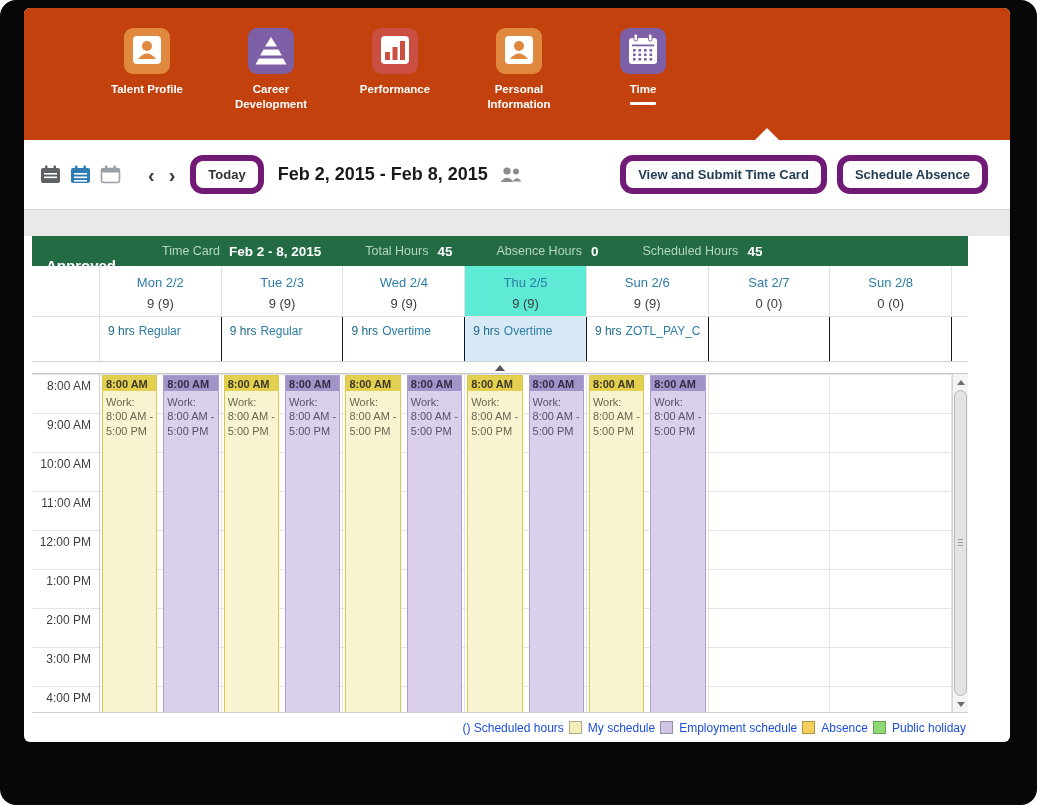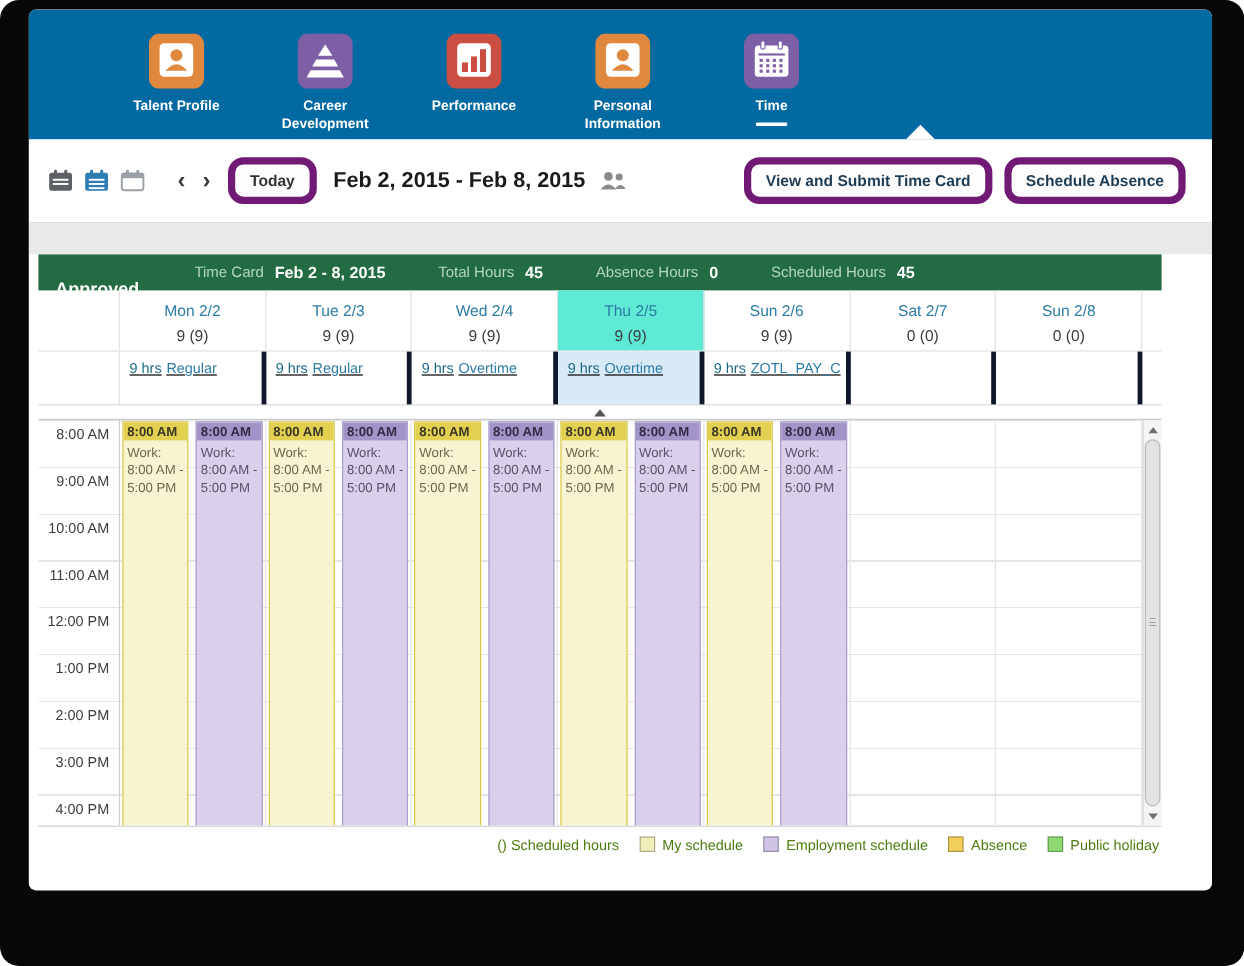--- a/index.html
+++ b/index.html
@@ -8,21 +8,21 @@
     width:1037px; height:805px; position:relative; background:#fff;
     font-family:"Liberation Sans", sans-serif; overflow:hidden;
   }
   .frame { position:absolute; inset:0; background:#070707; border-radius:16px; }
   .app {
     position:absolute; left:24px; top:8px; width:986px; height:734px;
     background:#fff; border-radius:6px; overflow:hidden;
   }
 
   
-  .hdr { height:108px; background:#0369a1; position:relative; }
+  .hdr { height:132px; background:#c2410c; position:relative; }
   .nav { display:flex; padding:20px 0 0 74px; gap:26px; }
   .nav-item { width:98px; display:flex; flex-direction:column; align-items:center; cursor:pointer; }
   .nav-item svg { display:block; }
   .nav-label { margin-top:8px; color:#ffffff; font-size:11.5px; font-weight:bold; text-align:center; line-height:1.3; }
   .nav-underline { width:26px; height:3px; background:#fff; margin-top:5px; border-radius:1px; }
   .hdr-notch { position:absolute; bottom:0; left:731px; width:0; height:0;
     border-left:12px solid transparent; border-right:12px solid transparent; border-bottom:12px solid #ffffff; }
 
   
   .toolbar { height:70px; display:flex; align-items:center; padding:0 22px 0 16px;
@@ -50,22 +50,22 @@
 
   .week-head { display:flex; }
   .wh-gutter { width:68px; border-right:1px solid #e2e2e2; }
   .day-head { flex:1; text-align:center; padding-top:9px; border-right:1px solid #e2e2e2; height:50px; cursor:pointer; }
   .day-head.sel { background:#5eead4; }
   .day-name { color:#2d7ca6; font-size:13px; }
   .day-hours { color:#3c3c3c; font-size:13px; margin-top:6px; }
   .head-pad { width:16px; }
 
   .detail-row { display:flex; border-top:1px solid #e2e2e2; border-bottom:1px solid #d2d2d2; }
-  .detail-cell { flex:1; height:44px; padding:7px 8px; border-right:4px solid #0f172a;
-    font-size:12px; white-space:nowrap; overflow:hidden;text-decoration:underline; }
+  .detail-cell { flex:1; height:44px; padding:7px 8px; border-right:1px solid #0f172a;
+    font-size:12px; white-space:nowrap; overflow:hidden; }
   .detail-cell.sel { background:#d9eaf7; }
   .detail-cell .dh { color:#1d6a85; margin-right:4px; }
   .detail-cell .dt { color:#2d7ca6; }
 
   .caret-strip { height:12px; position:relative; border-bottom:1px solid #c9c9c9; background:#fff; }
   .caret-up { position:absolute; left:50%; top:3px; margin-left:-5px; width:0; height:0; cursor:pointer;
     border-left:5px solid transparent; border-right:5px solid transparent; border-bottom:6px solid #555; }
 
   .grid { display:flex; height:338px; overflow:hidden; }
   .gutter { width:68px; border-right:1px solid #cfcfcf;
@@ -85,22 +85,22 @@
   .scrollbar { width:16px; background:#f4f4f4; border-left:1px solid #d6d6d6; position:relative; }
   .sb-btn { position:absolute; left:0; width:100%; height:14px; display:flex; align-items:center; justify-content:center; cursor:pointer; }
   .sb-up { top:1px; } .sb-down { bottom:1px; }
   .tri-up   { width:0; height:0; border-left:4px solid transparent; border-right:4px solid transparent; border-bottom:5px solid #6e6e6e; }
   .tri-down { width:0; height:0; border-left:4px solid transparent; border-right:4px solid transparent; border-top:5px solid #6e6e6e; }
   .sb-thumb { position:absolute; left:1px; right:1px; top:16px; bottom:16px;
     background:#e3e3e3; border:1px solid #b9b9b9; border-radius:7px; cursor:pointer; }
   .sb-grip { position:absolute; left:3px; right:3px; top:50%; margin-top:-4px; height:8px;
     background:repeating-linear-gradient(to bottom, #9d9d9d 0 1px, transparent 1px 3px); }
 
-  .legend { height:30px; display:flex; align-items:center; justify-content:flex-end; gap:17px;
-    font-size:12px; color:#4d7c0f; border-top:1px solid #cfcfcf; background:#fff; padding-right:2px; }
+  .legend { height:30px; display:flex; align-items:center; justify-content:flex-end; gap:5px;
+    font-size:12px; color:#1d4ed8; border-top:1px solid #cfcfcf; background:#fff; padding-right:2px; }
   .legend-item { display:flex; align-items:center; }
   .swatch { width:13px; height:13px; border:1px solid rgba(0,0,0,0.28); margin-right:6px; }
 </style>
 </head>
 <body>
 
 <div class="frame"></div>
 
 <div class="app">
 

